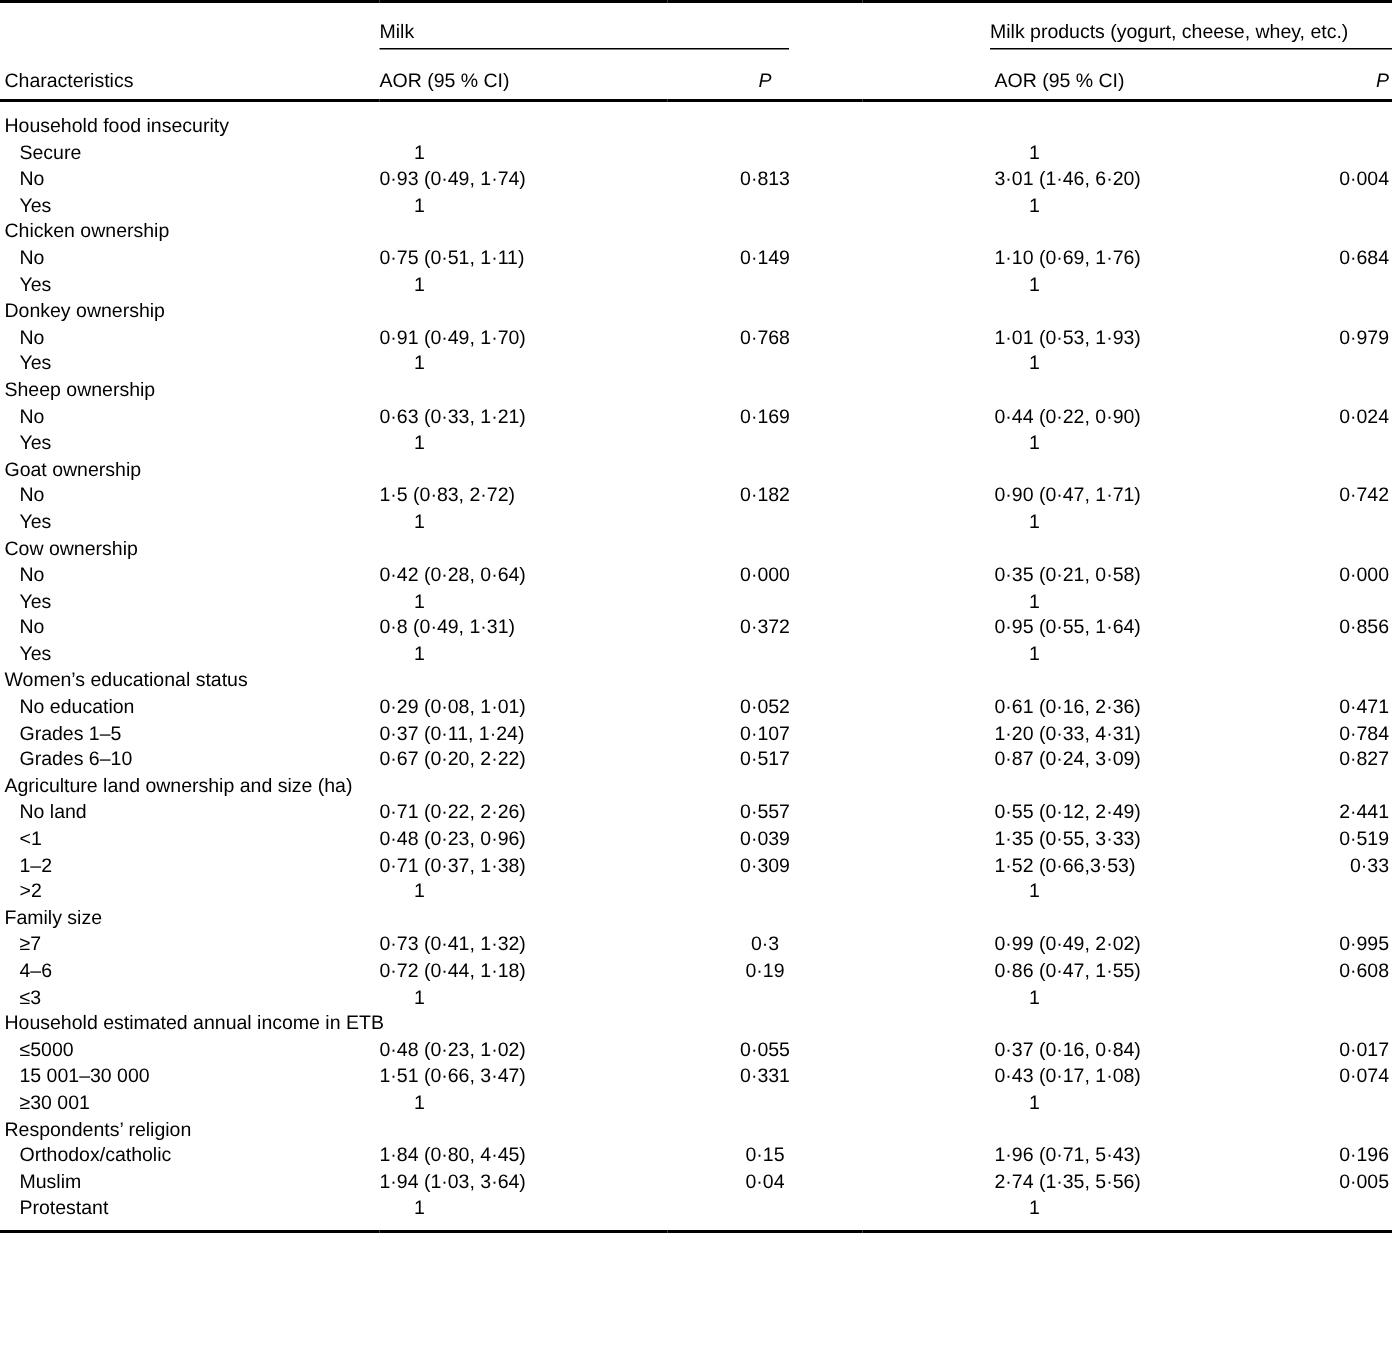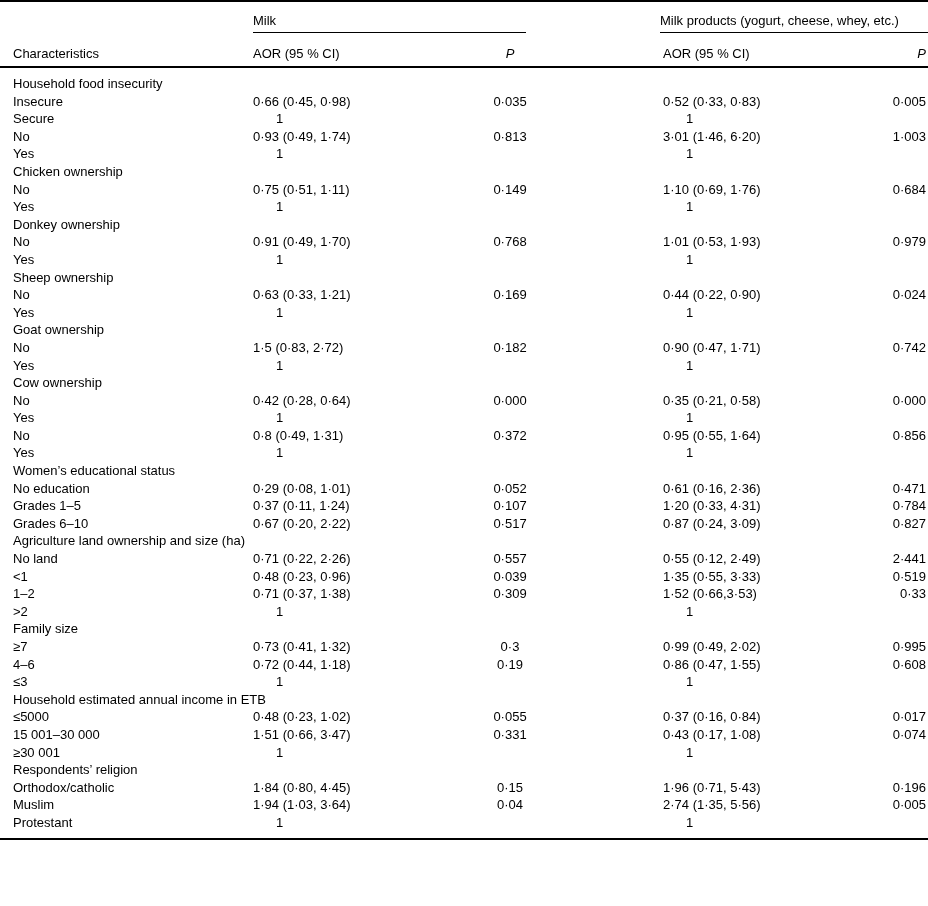--- a/index.html
+++ b/index.html
@@ -30,21 +30,21 @@
     border-bottom: 2px solid #000;
     padding-bottom: 5px;
   }
   .itl { font-style: italic; }
 
   
   tbody td { height: 17.6px; line-height: 17.6px; vertical-align: middle; }
   tbody tr:first-child td { padding-top: 7px; }
   tbody tr:last-child td { padding-bottom: 6px; }
 
-  .c-char, .g-label { padding-left: 13px; }
+  .c-char, .g-label { padding-left: 3px; }
   .c-item { padding-left: 13px; }
   .c-p1 { text-align: center; }
   .c-aor2 { padding-left: 3px; }
   .c-p2 { text-align: right; padding-right: 2px; }
   td.ref { padding-left: 23px; }
   td.ref.c-aor2 { padding-left: 26px; }
 </style>
 </head>
 <body>
 
@@ -79,42 +79,34 @@
       <td></td>
       <td class="c-aor2">AOR (95 % CI)</td>
       <td class="c-p2 itl">P</td>
     </tr>
   </thead>
   <tbody>
       <tr>
         <td colspan="6" class="g-label">Household food insecurity</td>
       </tr>
       <tr>
-        <td class="c-item">Insecure</td>
-        <td class="c-aor1">0·66 (0·45, 0·98)</td>
-        <td class="c-p1">0·035</td>
-        <td class="c-sp"></td>
-        <td class="c-aor2">0·52 (0·33, 0·83)</td>
-        <td class="c-p2">0·005</td>
-      </tr>
-      <tr>
         <td class="c-item">Secure</td>
         <td class="c-aor1 ref">1</td>
         <td class="c-p1"></td>
         <td class="c-sp"></td>
         <td class="c-aor2 ref">1</td>
         <td class="c-p2"></td>
       </tr>
       <tr>
         <td class="c-item">No</td>
         <td class="c-aor1">0·93 (0·49, 1·74)</td>
         <td class="c-p1">0·813</td>
         <td class="c-sp"></td>
         <td class="c-aor2">3·01 (1·46, 6·20)</td>
-        <td class="c-p2">1·003</td>
+        <td class="c-p2">0·004</td>
       </tr>
       <tr>
         <td class="c-item">Yes</td>
         <td class="c-aor1 ref">1</td>
         <td class="c-p1"></td>
         <td class="c-sp"></td>
         <td class="c-aor2 ref">1</td>
         <td class="c-p2"></td>
       </tr>
       <tr>

